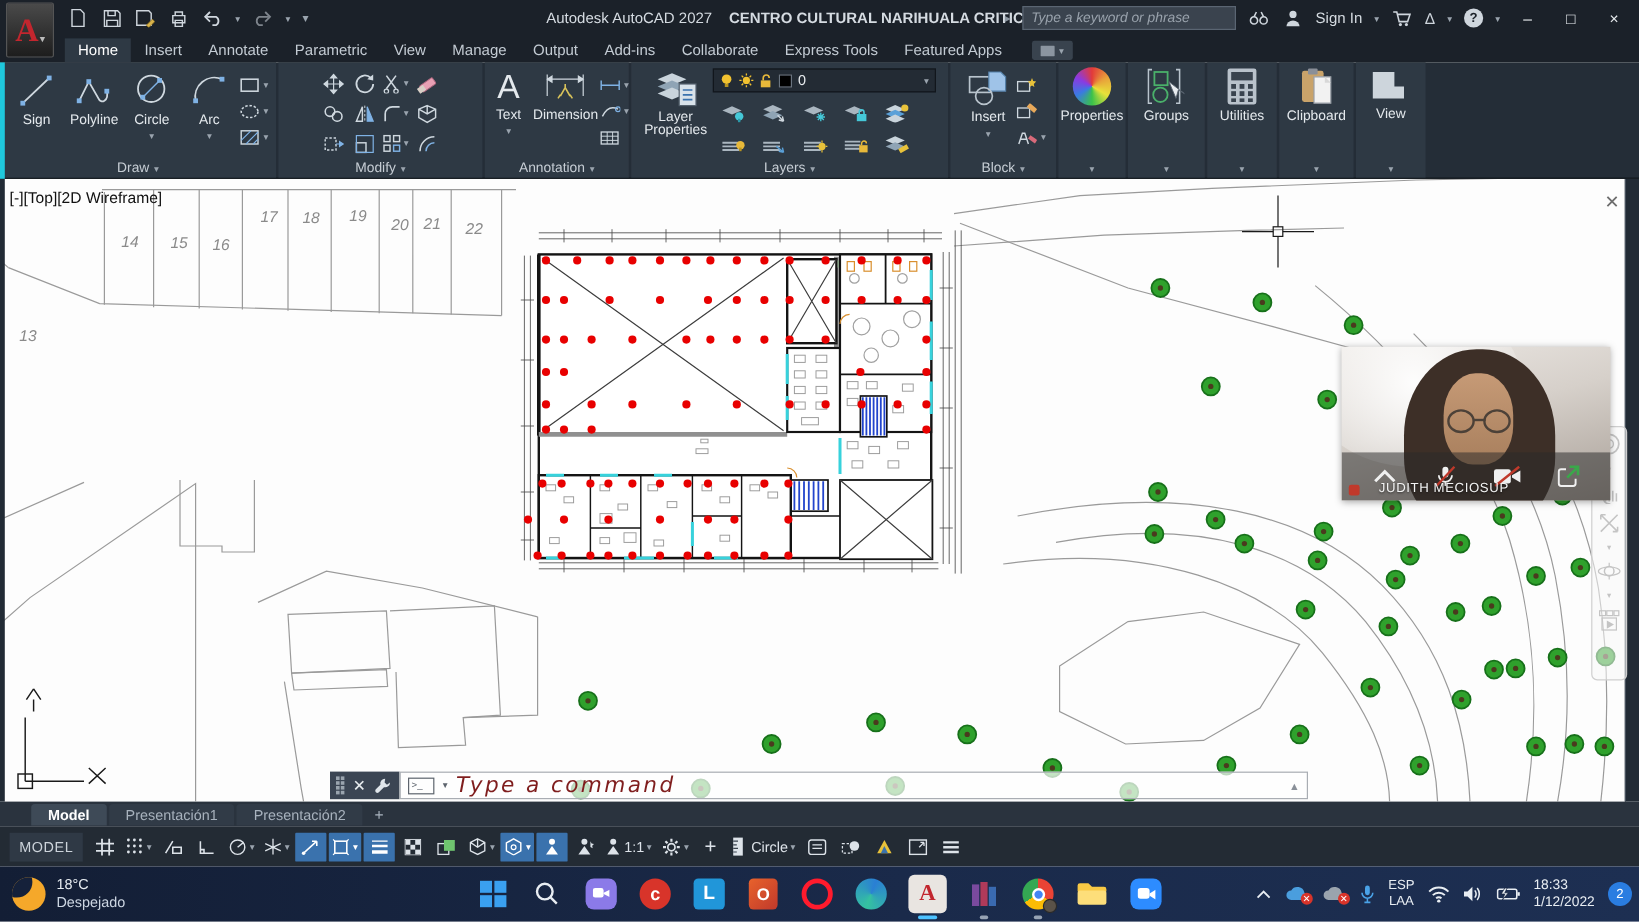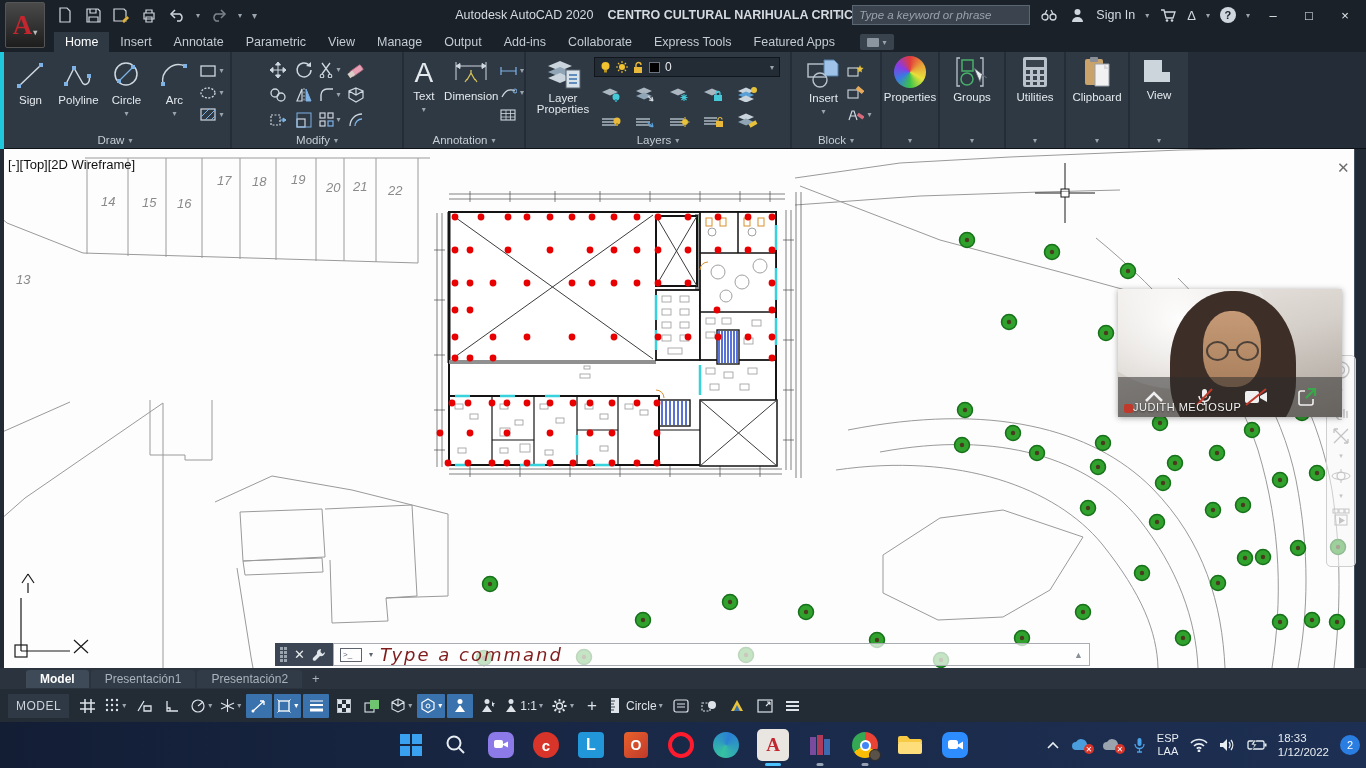--- a/index.html
+++ b/index.html
@@ -79,21 +79,21 @@
     background:radial-gradient(circle,rgba(255,255,255,0.95),rgba(255,255,255,0)); }
   .wc-hair { position:absolute; left:52px; top:2px; width:126px; height:150px;
     background:#3d2f27; border-radius:48% 48% 40% 40%; }
   .wc-face { position:absolute; left:85px; top:22px; width:58px; height:76px;
     background:linear-gradient(180deg,#c69a76,#a87f5d); border-radius:46% 46% 42% 42%; }
   .wc-glass { position:absolute; top:52px; width:23px; height:20px; border:2px solid #4c4138; border-radius:50%; }
   .wc-bridge { position:absolute; left:110px; top:60px; width:10px; height:2px; background:#4c4138; }
   .wc-controls { position:absolute; left:0; bottom:0; width:100%; height:40px;
     background:rgba(42,42,42,0.52); display:flex; align-items:center; justify-content:space-around; padding:0 10px; }
   #webcam-name { position:absolute; left:6px; bottom:4px; color:#f2f2f2; font-size:11px;
-    letter-spacing:0.5px; text-shadow:0 1px 2px rgba(0,0,0,0.6); display:flex; gap:0; align-items:flex-end; }
+    letter-spacing:0.5px; text-shadow:0 1px 2px rgba(0,0,0,0.6); display:flex; gap:16px; align-items:flex-end; }
   .wc-person-dot { width:9px; height:9px; background:#c0392b; border-radius:2px; }
 
   
   #cmd-dock { position:absolute; left:275px; top:494px; width:815px; height:23px; display:flex; z-index:20; }
   #cmd-grip { width:58px; background:#3b4553; display:flex; align-items:center; gap:7px; padding:0 5px; }
   .gripdots { display:grid; grid-template-columns:3px 3px; grid-auto-rows:3px; gap:1px; }
   .gripdots i { background:#9aa4ae; }
   #cmd-x { color:#e8ecef; font-size:13px; }
   #cmd-input { flex:1; background:rgba(253,253,253,0.72); border:1px solid #a9adb3; display:flex;
     align-items:center; gap:7px; padding:0 6px; }
@@ -177,21 +177,21 @@
     <span class="qat-ic" style="opacity:.55">
       <svg width="18" height="14">
           <path d="M14,6 h-8 a4,4 0 0 0 0,7 h3" fill="none" stroke="#cfd6dd" stroke-width="1.5"></path>
           <path d="M11,2 L15,6 L11,10" fill="none" stroke="#cfd6dd" stroke-width="1.5"></path>
         </svg>
       </span>
     <span class="dd">▾</span>
     <span class="dd" style="font-size:10px;">▾</span>
   </div>
   <div id="title-center">
-    <span>Autodesk AutoCAD 2020</span>
+    <span>Autodesk AutoCAD 2027</span>
     <span style="font-weight:bold;">CENTRO CULTURAL NARIHUALA CRITICA 4 P.dwg</span>
   </div>
   <div id="title-right">
     <span style="color:#8b95a0; font-size:10px;">▸</span>
     <input id="search-box" placeholder="Type a keyword or phrase" style="">
     <span class="qat-ic">
       <svg width="16" height="14">
           <circle cx="4" cy="9" r="3" fill="none" stroke="#cfd6dd" stroke-width="1.3"></circle>
           <circle cx="12" cy="9" r="3" fill="none" stroke="#cfd6dd" stroke-width="1.3"></circle>
           <path d="M4,6 L6,2 M12,6 L10,2" stroke="#cfd6dd" stroke-width="1.3"></path>
@@ -1308,20 +1308,29 @@
       </svg>
     </span>
   <span class="sbtn">
       <svg width="15" height="12">
         <path d="M1,2 H14 M1,6 H14 M1,10 H14" stroke="#dde3e9" stroke-width="2"></path>
       </svg>
     </span>
 </div>
 
 <div id="taskbar">
+  <div id="weather">
+    <span id="moon">
+        <i></i>
+      </span>
+    <span id="weather-text">
+      <div>18°C</div>
+      <div style="color:#cdd6e2;">Despejado</div>
+    </span>
+  </div>
   <div id="task-icons">
     <span class="ticon">
         <svg width="24" height="24">
           <g fill="#3aa0f0">
             <rect x="1" y="1" width="10" height="10"></rect>
             <rect x="13" y="1" width="10" height="10"></rect>
             <rect x="1" y="13" width="10" height="10"></rect>
             <rect x="13" y="13" width="10" height="10"></rect>
           </g>
         </svg>

